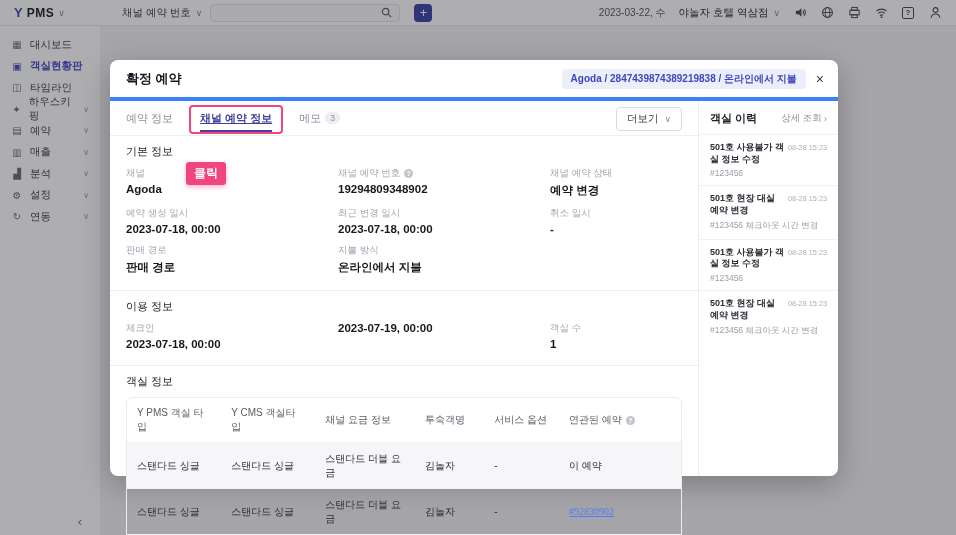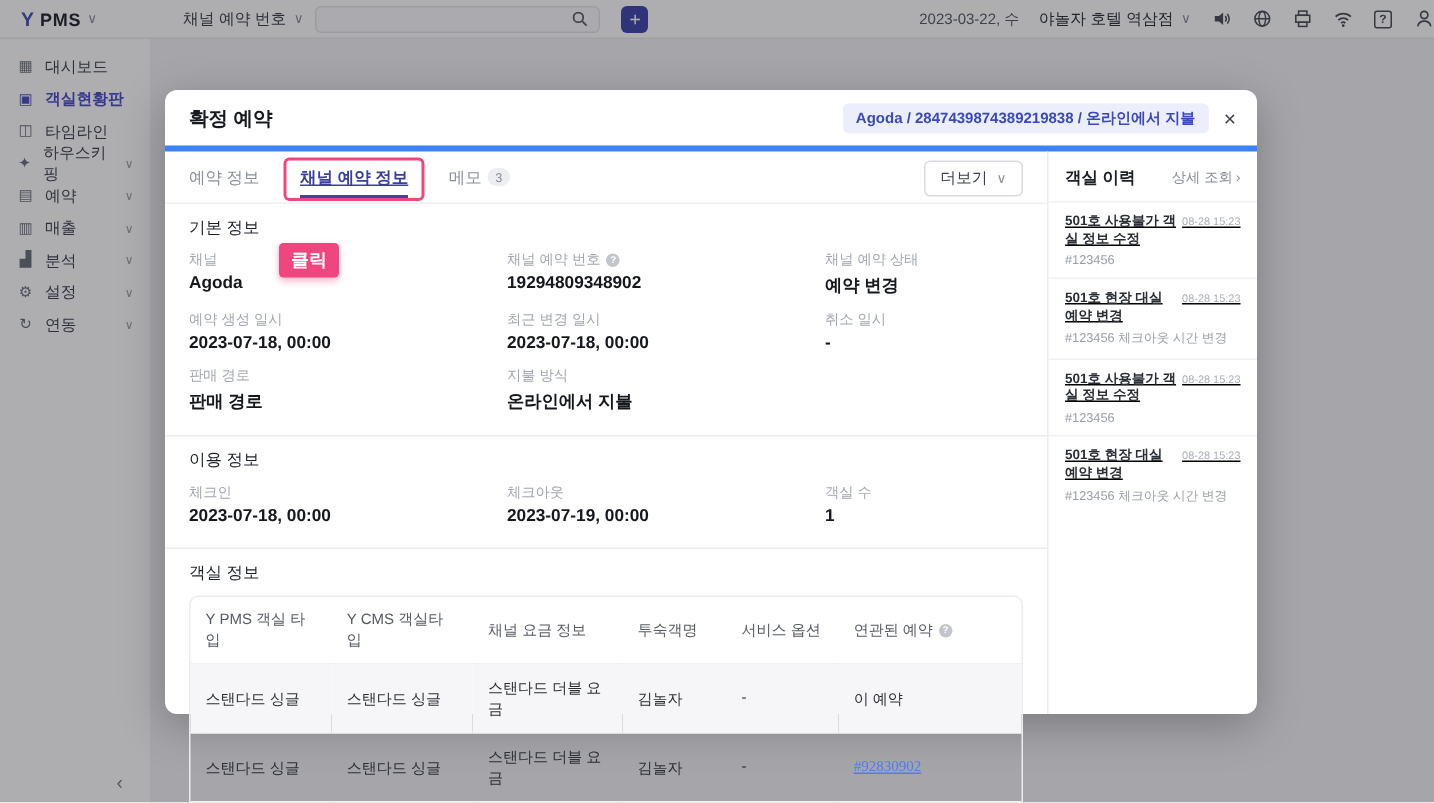--- a/index.html
+++ b/index.html
@@ -11,21 +11,21 @@
   .topbar { position:absolute; top:0; left:0; right:0; height:26px; background:#fff; display:flex; align-items:center; z-index:1; border-bottom:1px solid #e8e9ec; }
   .logo-wrap { width:100px; display:flex; align-items:center; gap:4px; padding-left:14px; }
   .logo-y { color:#4650b8; font-weight:bold; font-size:13px; }
   .logo-txt { font-weight:bold; font-size:12px; color:#23262e; letter-spacing:.5px; }
   .chev { color:#8a8f98; font-size:9px; }
   .search-group { display:flex; align-items:center; gap:8px; margin-left:22px; }
   .search-type { display:flex; align-items:center; gap:5px; font-size:10.5px; color:#3c414b; }
   .search-box { display:flex; align-items:center; width:190px; height:18px; background:#fbfbfc; border:1px solid #e3e4e8; border-radius:4px; padding:0 6px; }
   .search-box input { flex:1; border:none; outline:none; background:transparent; font-size:10px; }
   .plus-btn { width:18px; height:18px; margin-left:6px; background:#3e47a8; border:none; border-radius:4px; color:#fff; font-size:13px; line-height:16px; cursor:pointer; }
-  .topbar-right { margin-left:auto; display:flex; align-items:center; gap:13px; }
+  .topbar-right { margin-left:auto; display:flex; align-items:center; gap:13px; padding-right:14px; }
   .top-date { font-size:10px; color:#555a63; }
   .property { display:flex; align-items:center; gap:5px; font-size:10.5px; color:#2c3038; }
   .tb-icon { width:14px; height:14px; display:flex; align-items:center; justify-content:center; color:#4a4e57; }
   .q-box { width:12px; height:12px; border:1.3px solid #4a4e57; border-radius:2px; font-size:8px; font-weight:bold; color:#4a4e57; display:flex; align-items:center; justify-content:center; }
 
   
   .sidebar { position:absolute; top:26px; left:0; bottom:0; width:100px; background:#fff; padding-top:8px; z-index:1; }
   .side-item { display:flex; align-items:center; gap:7px; height:21.5px; padding:0 11px; font-size:10.5px; color:#3f444e; cursor:pointer; }
   .side-item .s-icon { font-size:10px; width:12px; text-align:center; color:#6a707a; }
   .side-item .s-chev { margin-left:auto; font-size:8px; color:#9aa0a8; }
@@ -72,21 +72,21 @@
   .row-hl td { background:#f6f6f8; }
   .cell-link { color:#4d7df2; text-decoration:underline; cursor:pointer;font-family:Liberation Serif, serif; }
   .th-flex { display:flex; align-items:center; gap:4px; }
 
   
   .history-col { width:140px; flex:none; border-left:1px solid #ececf0; display:flex; flex-direction:column; }
   .hist-head { display:flex; align-items:center; justify-content:space-between; padding:10px 11px 8px; }
   .hist-title { font-size:11px; font-weight:bold; color:#1c2027; }
   .hist-link { font-size:9.5px; color:#8a8f98; cursor:pointer; display:flex; align-items:center; gap:2px; }
   .hist-item { border-top:1px solid #f1f1f4; padding:7px 11px; cursor:pointer; }
-  .hi-top { display:flex; align-items:flex-start; gap:4px;text-decoration:underline; }
+  .hi-top { display:flex; align-items:flex-start; gap:4px; }
   .hi-title { flex:1; font-size:9px; font-weight:bold; color:#2a2e35; line-height:1.3; }
   .hi-time { font-size:7.3px; color:#aab0b8; white-space:nowrap; margin-top:1px; }
   .hi-sub { font-size:8.5px; color:#9aa0a8; margin-top:3px; }
 
   svg { display:block; }
 </style>
 </head>
 <body>
 
 <div class="screen">
@@ -277,21 +277,20 @@
         <div class="divider"></div>
 
         <div class="section">
           <div class="sec-title">이용 정보</div>
           <div class="fgrid">
             <div class="field">
               <div class="f-label">체크인</div>
               <div class="f-value">2023-07-18, 00:00</div>
             </div>
             <div class="field">
-              <div class="f-label">체크아웃</div>
               <div class="f-value">2023-07-19, 00:00</div>
             </div>
             <div class="field">
               <div class="f-label">객실 수</div>
               <div class="f-value">1</div>
             </div>
           </div>
         </div>
 
         <div class="divider"></div>

